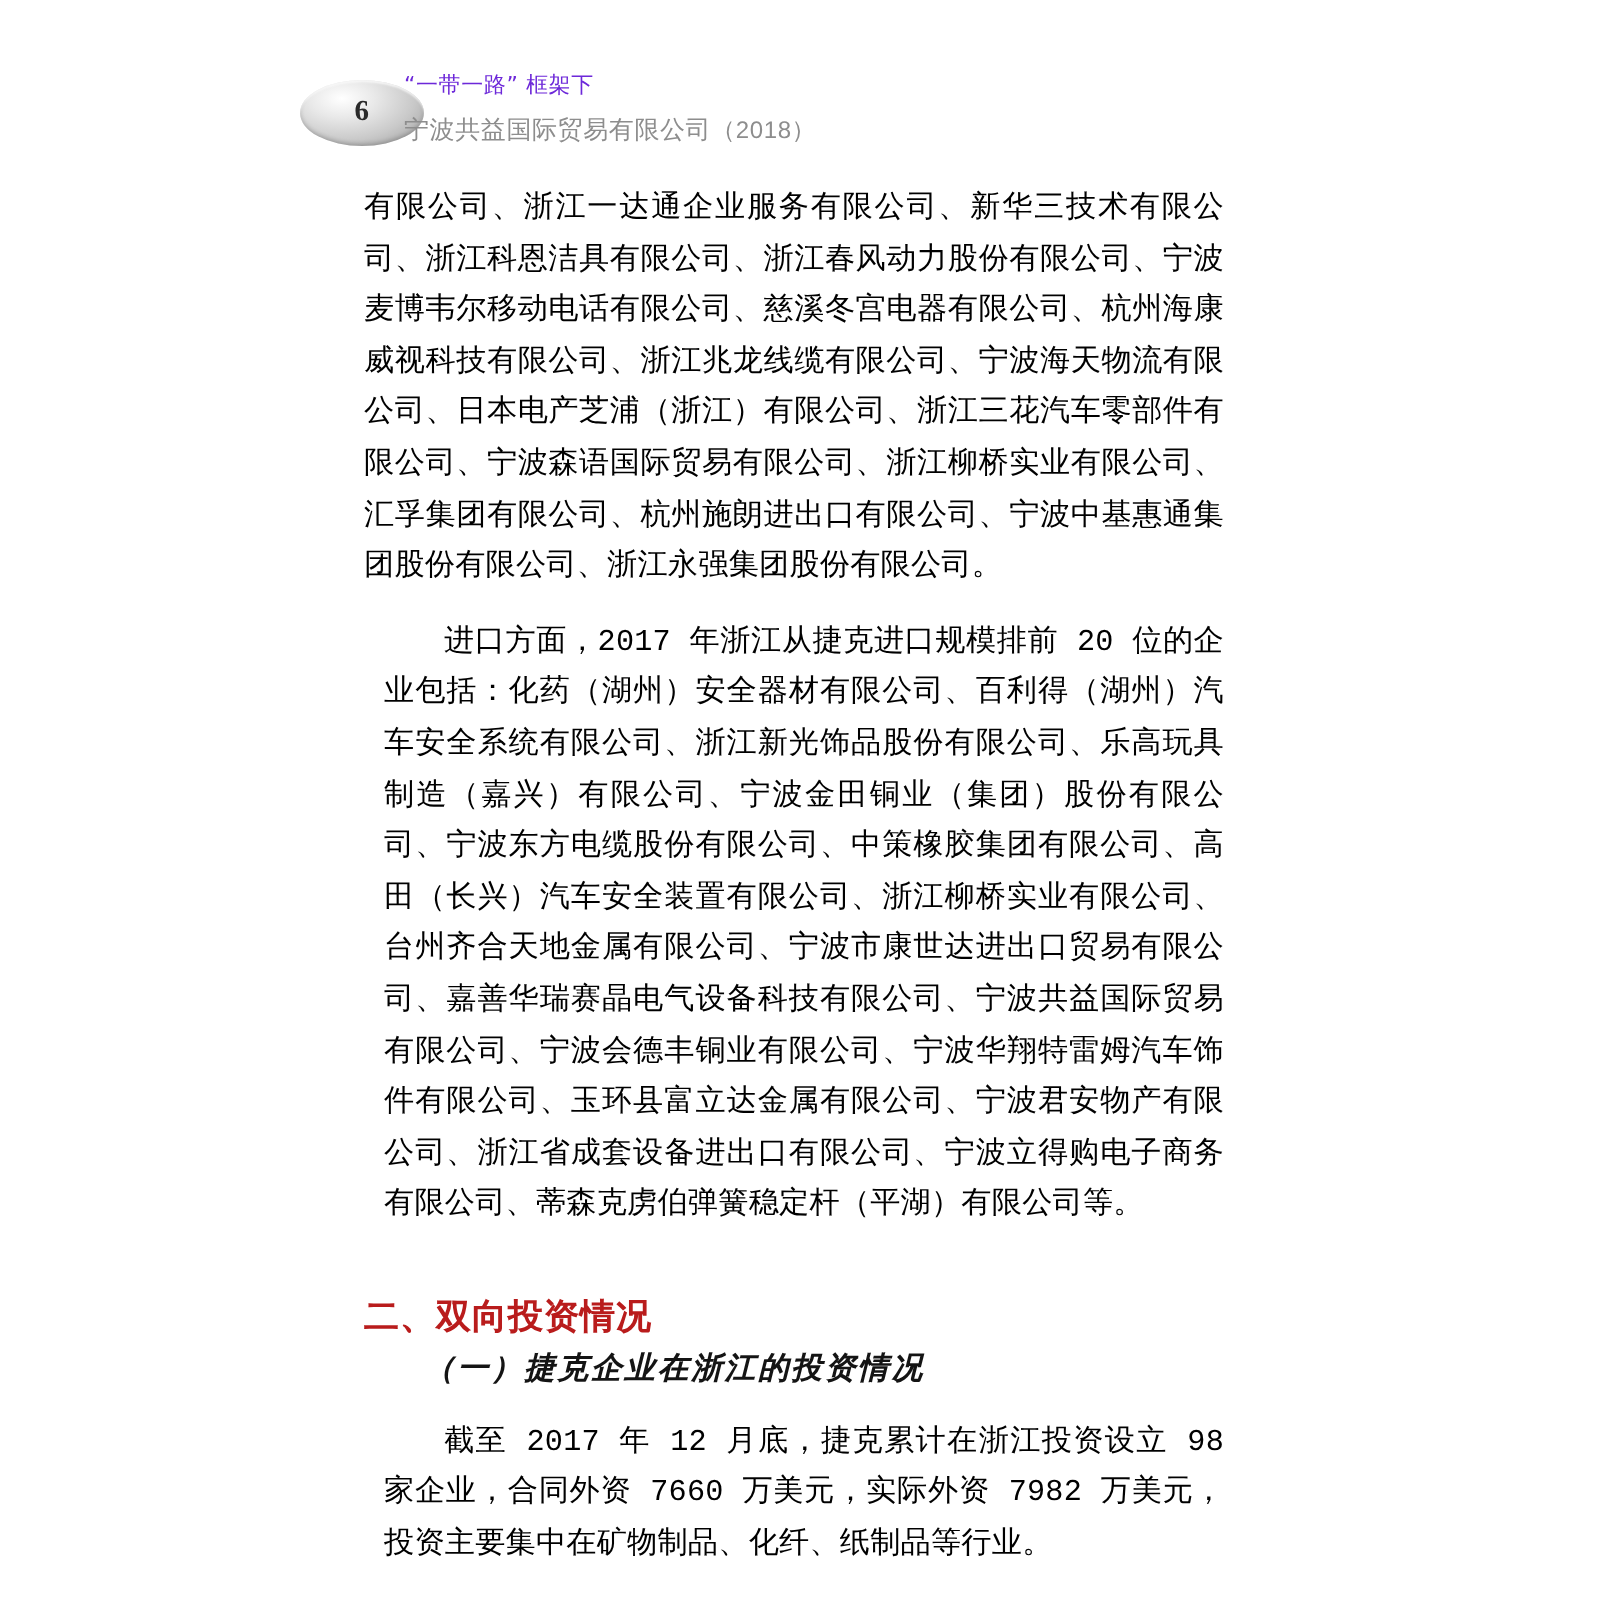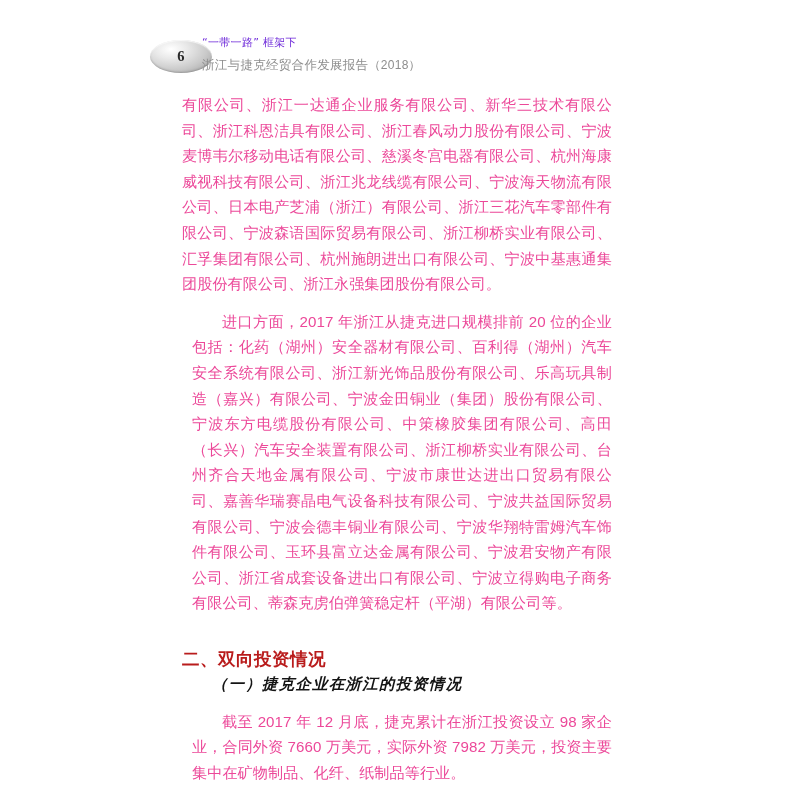--- a/index.html
+++ b/index.html
@@ -88,24 +88,24 @@
   
   .body-column {
     position: absolute;
     left: 182px;
     top: 92px;
     width: 430px;
   }
 
   p.body-par {
     margin: 0;
-    font-family: Liberation Sans, sans-serif;
+    font-family: Liberation Mono, monospace;
     font-size: 15.1px;
     line-height: 25.6px;
-    color: #ec4899;
+    color: #000000;
     text-align: justify;
     text-justify: inter-character;
     text-indent: 0;
     letter-spacing: 0.1px;
   }
   p.indent2 {
     text-indent: 30px;
   }
 
   
@@ -142,21 +142,21 @@
 
 <div id="page">
 
   <div class="running-header">
     <div class="page-number-badge">
       <span>6</span>
     </div>
     <div class="header-lines">
       <div class="header-title-main">“一带一路” 框架下</div>
       <div class="header-title-sub">
-        <span>浙江与捷克经贸合作发展报告</span><span class="year">（2018）</span>
+        <span>宁波共益国际贸易有限公司</span><span class="year">（2018）</span>
       </div>
     </div>
   </div>
 
   <div class="body-column">
 
     <p class="body-par">有限公司、浙江一达通企业服务有限公司、新华三技术有限公司、浙江科恩洁具有限公司、浙江春风动力股份有限公司、宁波麦博韦尔移动电话有限公司、慈溪冬宫电器有限公司、杭州海康威视科技有限公司、浙江兆龙线缆有限公司、宁波海天物流有限公司、日本电产芝浦（浙江）有限公司、浙江三花汽车零部件有限公司、宁波森语国际贸易有限公司、浙江柳桥实业有限公司、汇孚集团有限公司、杭州施朗进出口有限公司、宁波中基惠通集团股份有限公司、浙江永强集团股份有限公司。</p>
 
     <div class="par-wrap">
       <p class="body-par indent2">进口方面，2017 年浙江从捷克进口规模排前 20 位的企业包括：化药（湖州）安全器材有限公司、百利得（湖州）汽车安全系统有限公司、浙江新光饰品股份有限公司、乐高玩具制造（嘉兴）有限公司、宁波金田铜业（集团）股份有限公司、宁波东方电缆股份有限公司、中策橡胶集团有限公司、高田（长兴）汽车安全装置有限公司、浙江柳桥实业有限公司、台州齐合天地金属有限公司、宁波市康世达进出口贸易有限公司、嘉善华瑞赛晶电气设备科技有限公司、宁波共益国际贸易有限公司、宁波会德丰铜业有限公司、宁波华翔特雷姆汽车饰件有限公司、玉环县富立达金属有限公司、宁波君安物产有限公司、浙江省成套设备进出口有限公司、宁波立得购电子商务有限公司、蒂森克虏伯弹簧稳定杆（平湖）有限公司等。</p>

